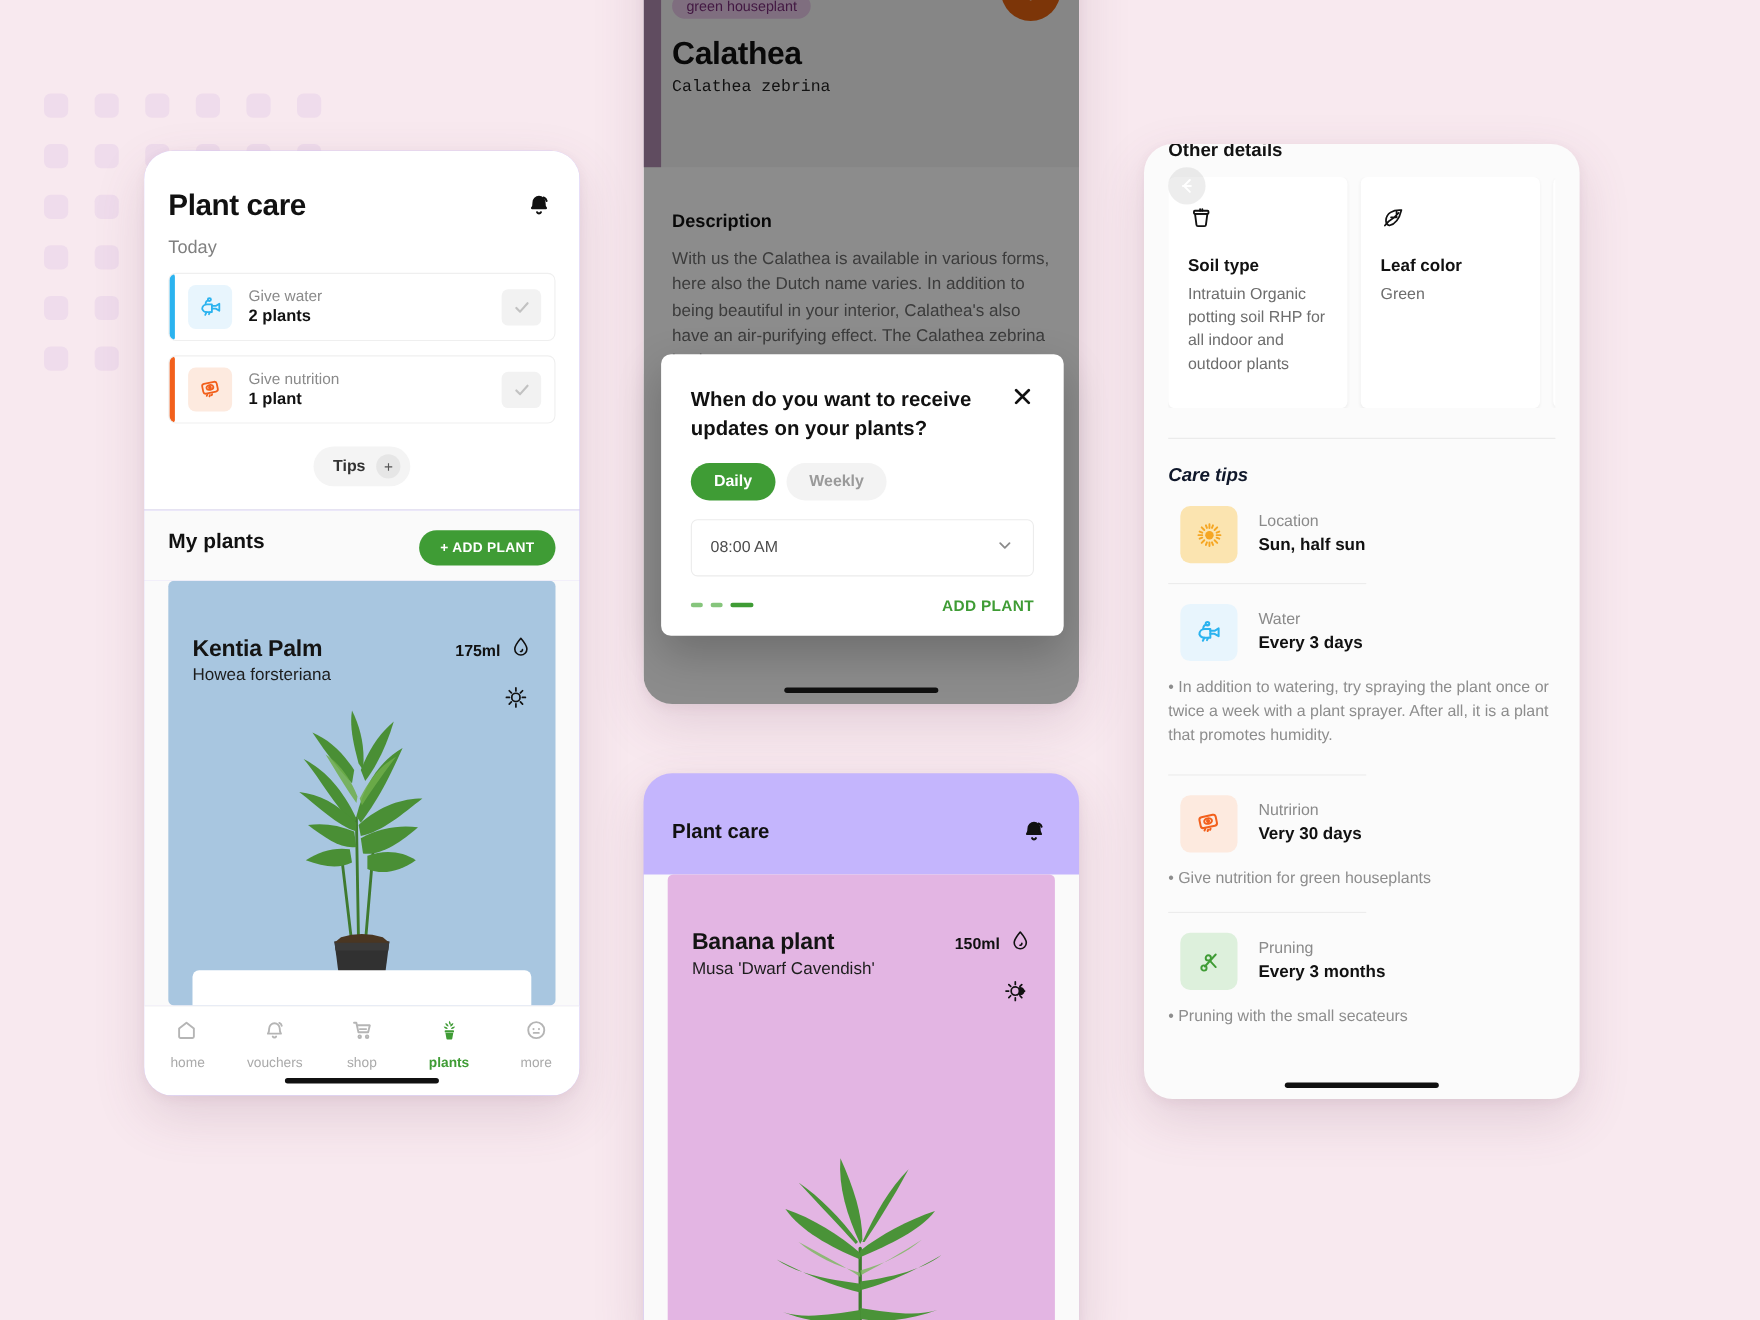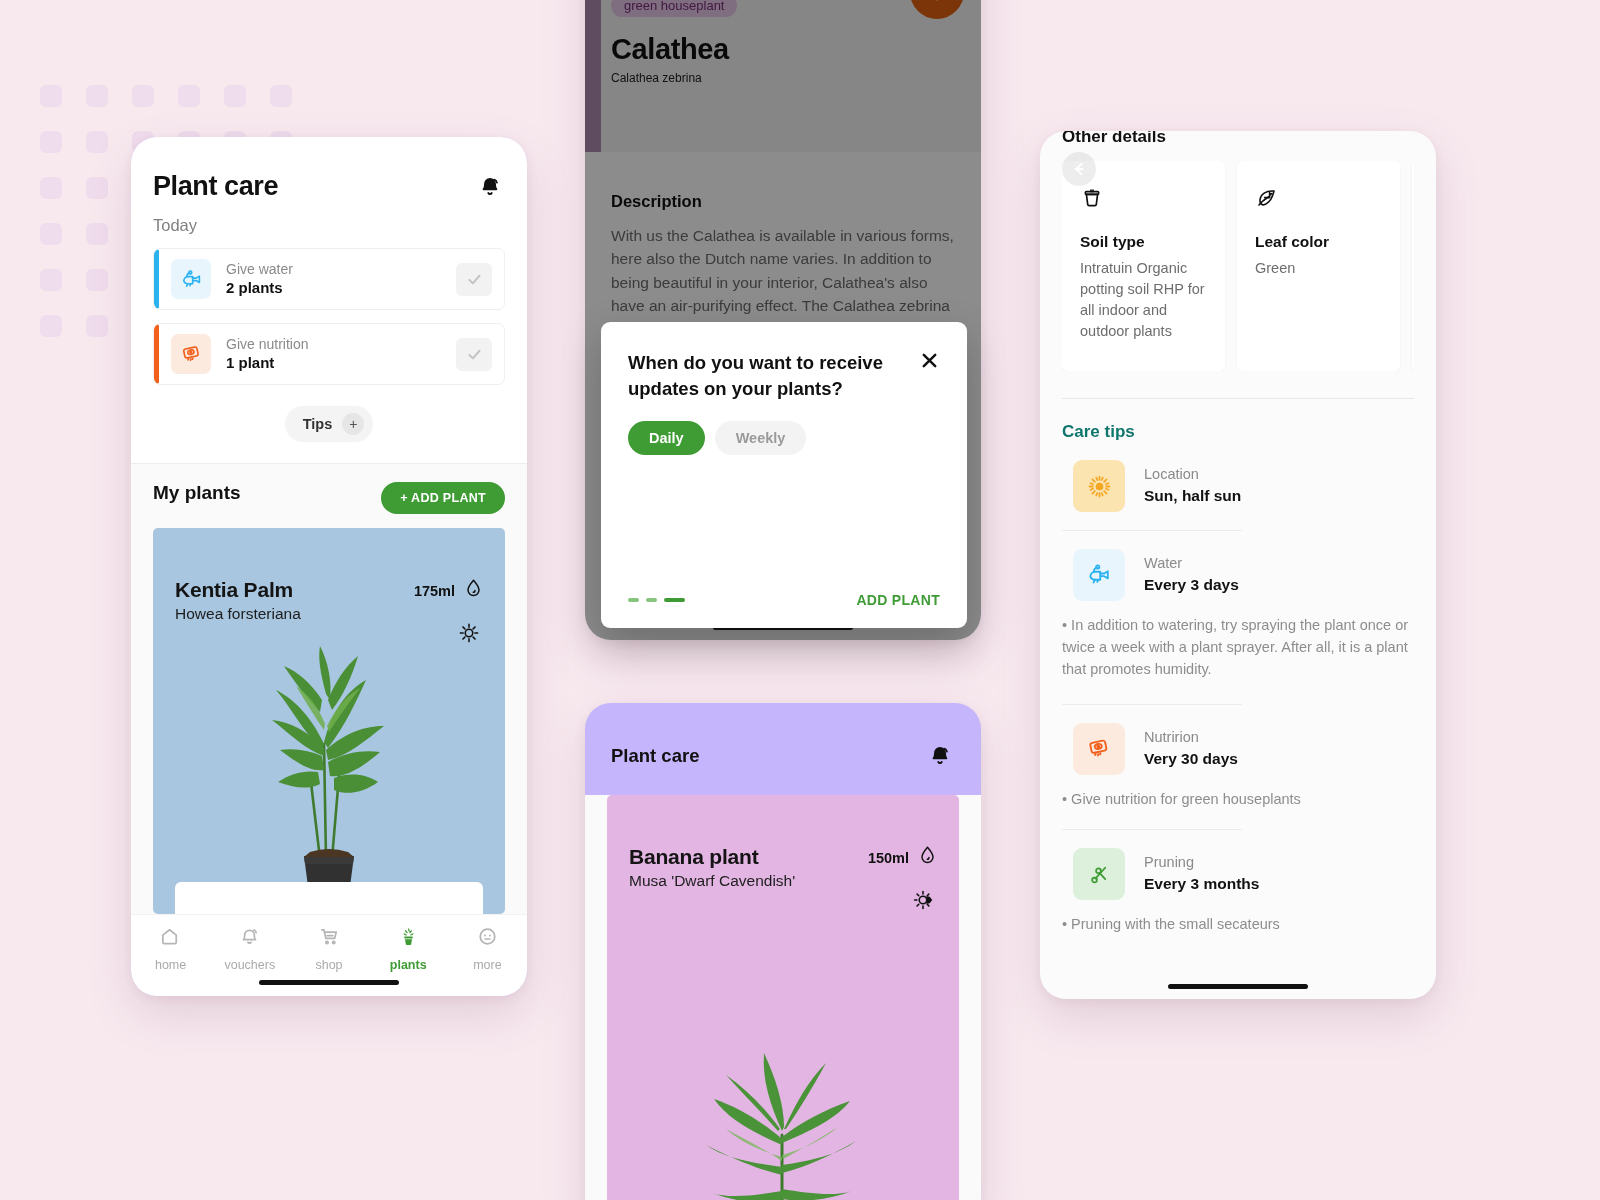--- a/index.html
+++ b/index.html
@@ -114,29 +114,29 @@
     left: 585px; top: -104px; width: 396px; height: 744px;
     background:#fff; border-radius: 26px;
   }
   .detail-scrim { position:absolute; inset:0; background: rgba(0,0,0,.45); z-index: 5; pointer-events:none;}
   .detail-hero { position:relative; height: 256px; background:#f5f5f5; }
   .hero-stripe { position:absolute; left:0; top:0; bottom:0; width:16px; background:#b08ab0; }
   .hero-body { padding: 98px 24px 0 26px; }
   .tag-pill { display:inline-block; background:#e7c8e7; color:#7a2d7a; font-size: 13px;
               border-radius: 12px; padding: 4px 13px; }
   .hero-title { font-size: 29px; font-weight:700; color:#111; margin-top: 16px; letter-spacing:-.4px;}
-  .hero-sci { font-size: 12px; color:#222; margin-top: 5px; }
+  .hero-sci { font-size: 15px; color:#222; margin-top: 5px; font-family: Liberation Mono, monospace; }
   .fab { position:absolute; right: 17px; top: 69px; width: 54px; height: 54px; border-radius: 50%;
          background:#e2620f; display:flex;align-items:center;justify-content:center; z-index: 4;}
   .detail-body { padding: 40px 26px 0 26px; background:#fff; }
   .desc-h { font-size: 16.5px; font-weight:700; color:#111; }
   .desc-p { font-size: 15.5px; color:#6d6d6d; line-height: 1.5; margin-top: 13px; }
 
   .modal {
-    position: absolute; left: 601px; top: 322px; width: 366px; height: 306px;
+    position: absolute; left: 601px; top: 322px; width: 366px; height: 256px;
     background: #fff; border-radius: 9px; z-index: 9;
     box-shadow: 0 16px 40px rgba(0,0,0,.22);
     padding: 28px 27px 20px 27px;
     display:flex; flex-direction: column;
   }
   .modal-head { display:flex; align-items:flex-start; justify-content:space-between; gap: 14px; }
   .modal-title { font-size: 18.5px; font-weight:700; color:#111; line-height: 1.38; max-width: 268px;}
   .modal-x { font-size: 23px; line-height:1; color:#111; font-weight:700; cursor:pointer; }
   .seg-row { display:flex; gap: 10px; margin-top: 20px; }
   .seg { border-radius: 17px; padding: 9px 21px; font-size: 14.5px; font-weight:700; }
@@ -164,21 +164,21 @@
   .back-btn { position:absolute; left: 22px; top: 25px; width: 34px; height: 34px; border-radius: 50%;
               background: rgba(0,0,0,.07); display:flex; align-items:center; justify-content:center; z-index: 3;}
   .detail-cards { display:flex; gap: 12px; margin-top: 14px; overflow:hidden; }
   .dcard { background:#fff; border-radius: 6px; padding: 22px 18px; width: 163px; flex:0 0 auto;
            min-height: 210px; box-shadow: 0 1px 3px rgba(0,0,0,.05); }
   .dcard .dc-icon { height: 30px; display:flex; align-items:center; }
   .dcard .dc-t { font-size: 15.5px; font-weight:700; color:#111; margin-top: 20px; }
   .dcard .dc-v { font-size: 14.5px; color:#6d6d6d; margin-top: 7px; line-height: 1.45; }
 
   .care-sep { height:1px; background:#e9e9e9; margin: 27px 0 0 0; }
-  .care-h { font-size: 17px; font-weight:700; color:#0f766e; margin-top: 23px; }
+  .care-h { font-size: 17px; font-weight:700; color:#0f172a; margin-top: 23px; font-style: italic; }
 
   .tip-row { display:flex; align-items:center; gap: 19px; margin-top: 18px; margin-left: 11px; }
   .tip-icon { width: 52px; height: 52px; border-radius: 9px; flex:0 0 auto;
               display:flex; align-items:center; justify-content:center; }
   .tip-label { font-size: 14.5px; color:#8a8a8a; line-height:1.3; }
   .tip-value { font-size: 15.5px; font-weight:700; color:#111; line-height:1.35; margin-top:2px; }
   .tip-note { font-size: 14.5px; color:#8d8d8d; line-height:1.5; margin-top: 14px; }
   .tip-divider { height:1px; background:#ececec; margin: 18px 0 0 0; width: 180px; }
   .care-indicator { position:absolute; left:50%; transform:translateX(-50%); bottom:10px;
                     width:140px; height:5px; border-radius:3px; background:#111; }
@@ -456,20 +456,28 @@
     <div class="modal-title">When do you want to receive updates on your plants?</div>
     <div class="modal-x">
       <svg width="21" height="21" viewBox="0 0 22 22" fill="none" stroke="#111" stroke-width="2.6" stroke-linecap="round">
         <path d="M5 5l12 12M17 5L5 17"></path>
       </svg>
     </div>
   </div>
   <div class="seg-row">
     <div class="seg on">Daily</div>
     <div class="seg off">Weekly</div>
+  </div>
+  <div class="select-box">
+    <span class="select-val">08:00 AM</span>
+    <span>
+      <svg width="17" height="17" viewBox="0 0 20 20" fill="none" stroke="#8b8b8b" stroke-width="1.9" stroke-linecap="round" stroke-linejoin="round">
+          <path d="M5 8l5 5 5-5"></path>
+        </svg>
+    </span>
   </div>
   <div class="modal-foot">
     <div class="dots">
       <i></i>
       <i></i>
       <i class="cur"></i>
     </div>
     <div class="modal-cta">ADD PLANT</div>
   </div>
 </div>

